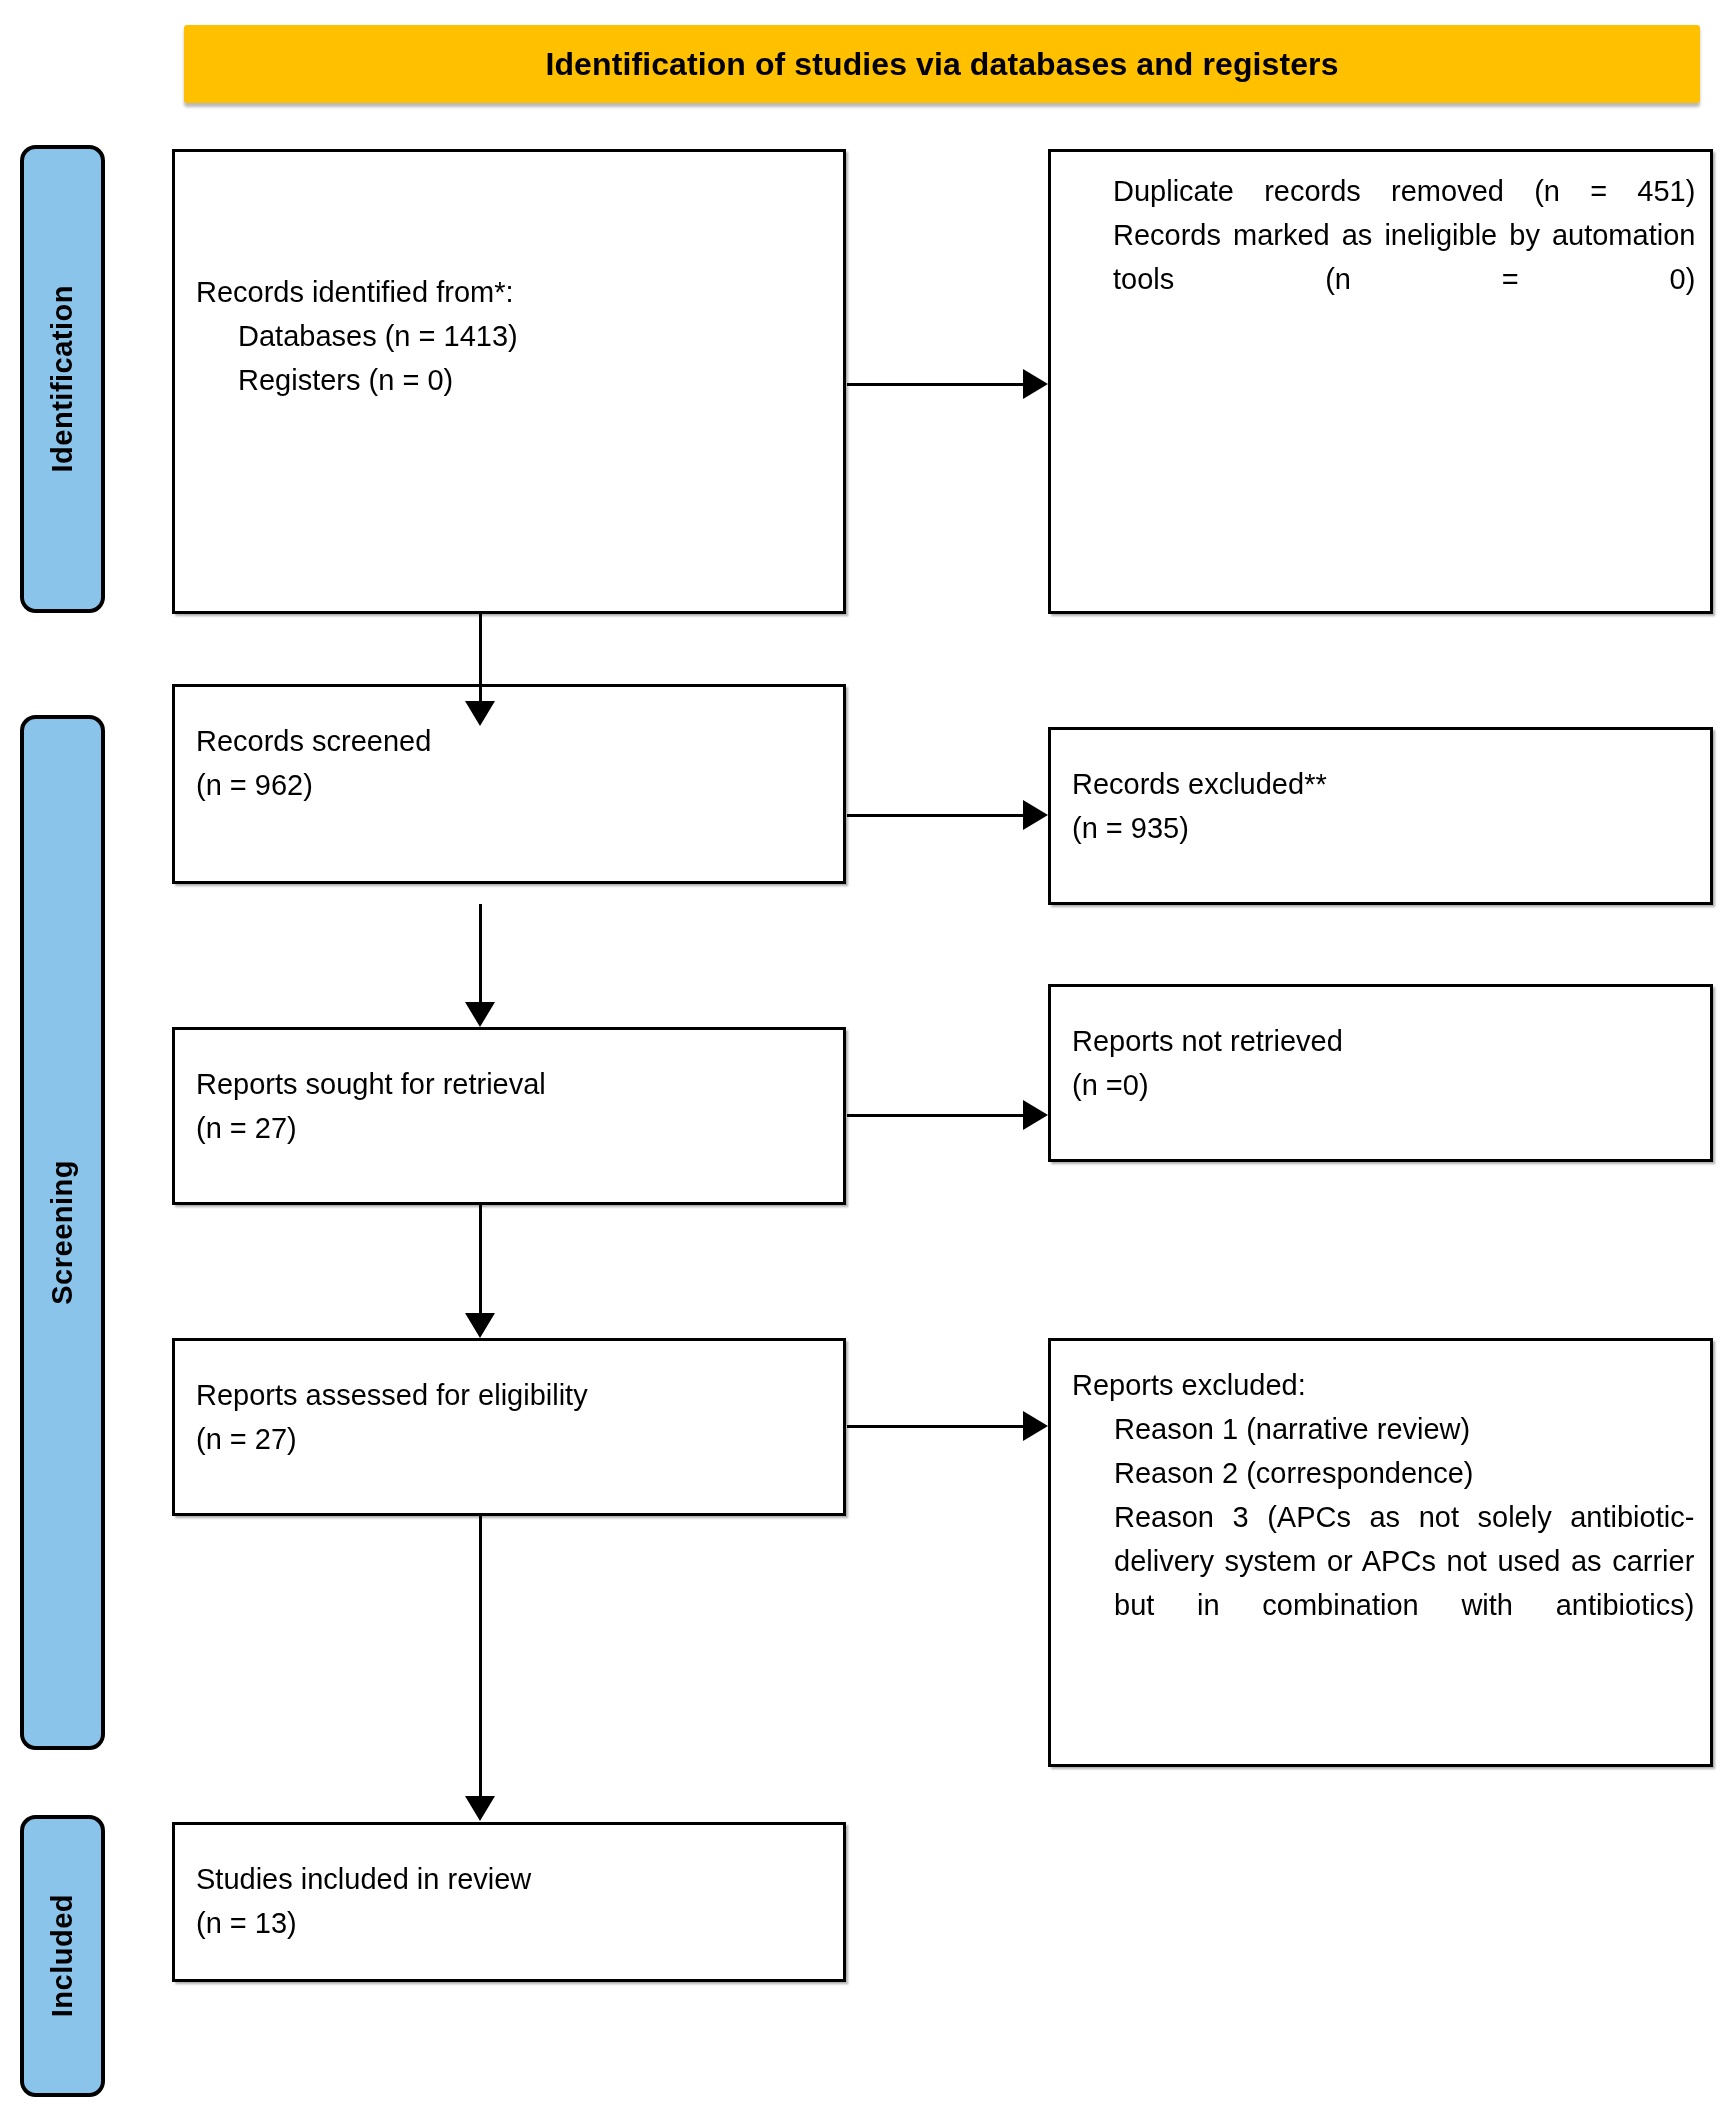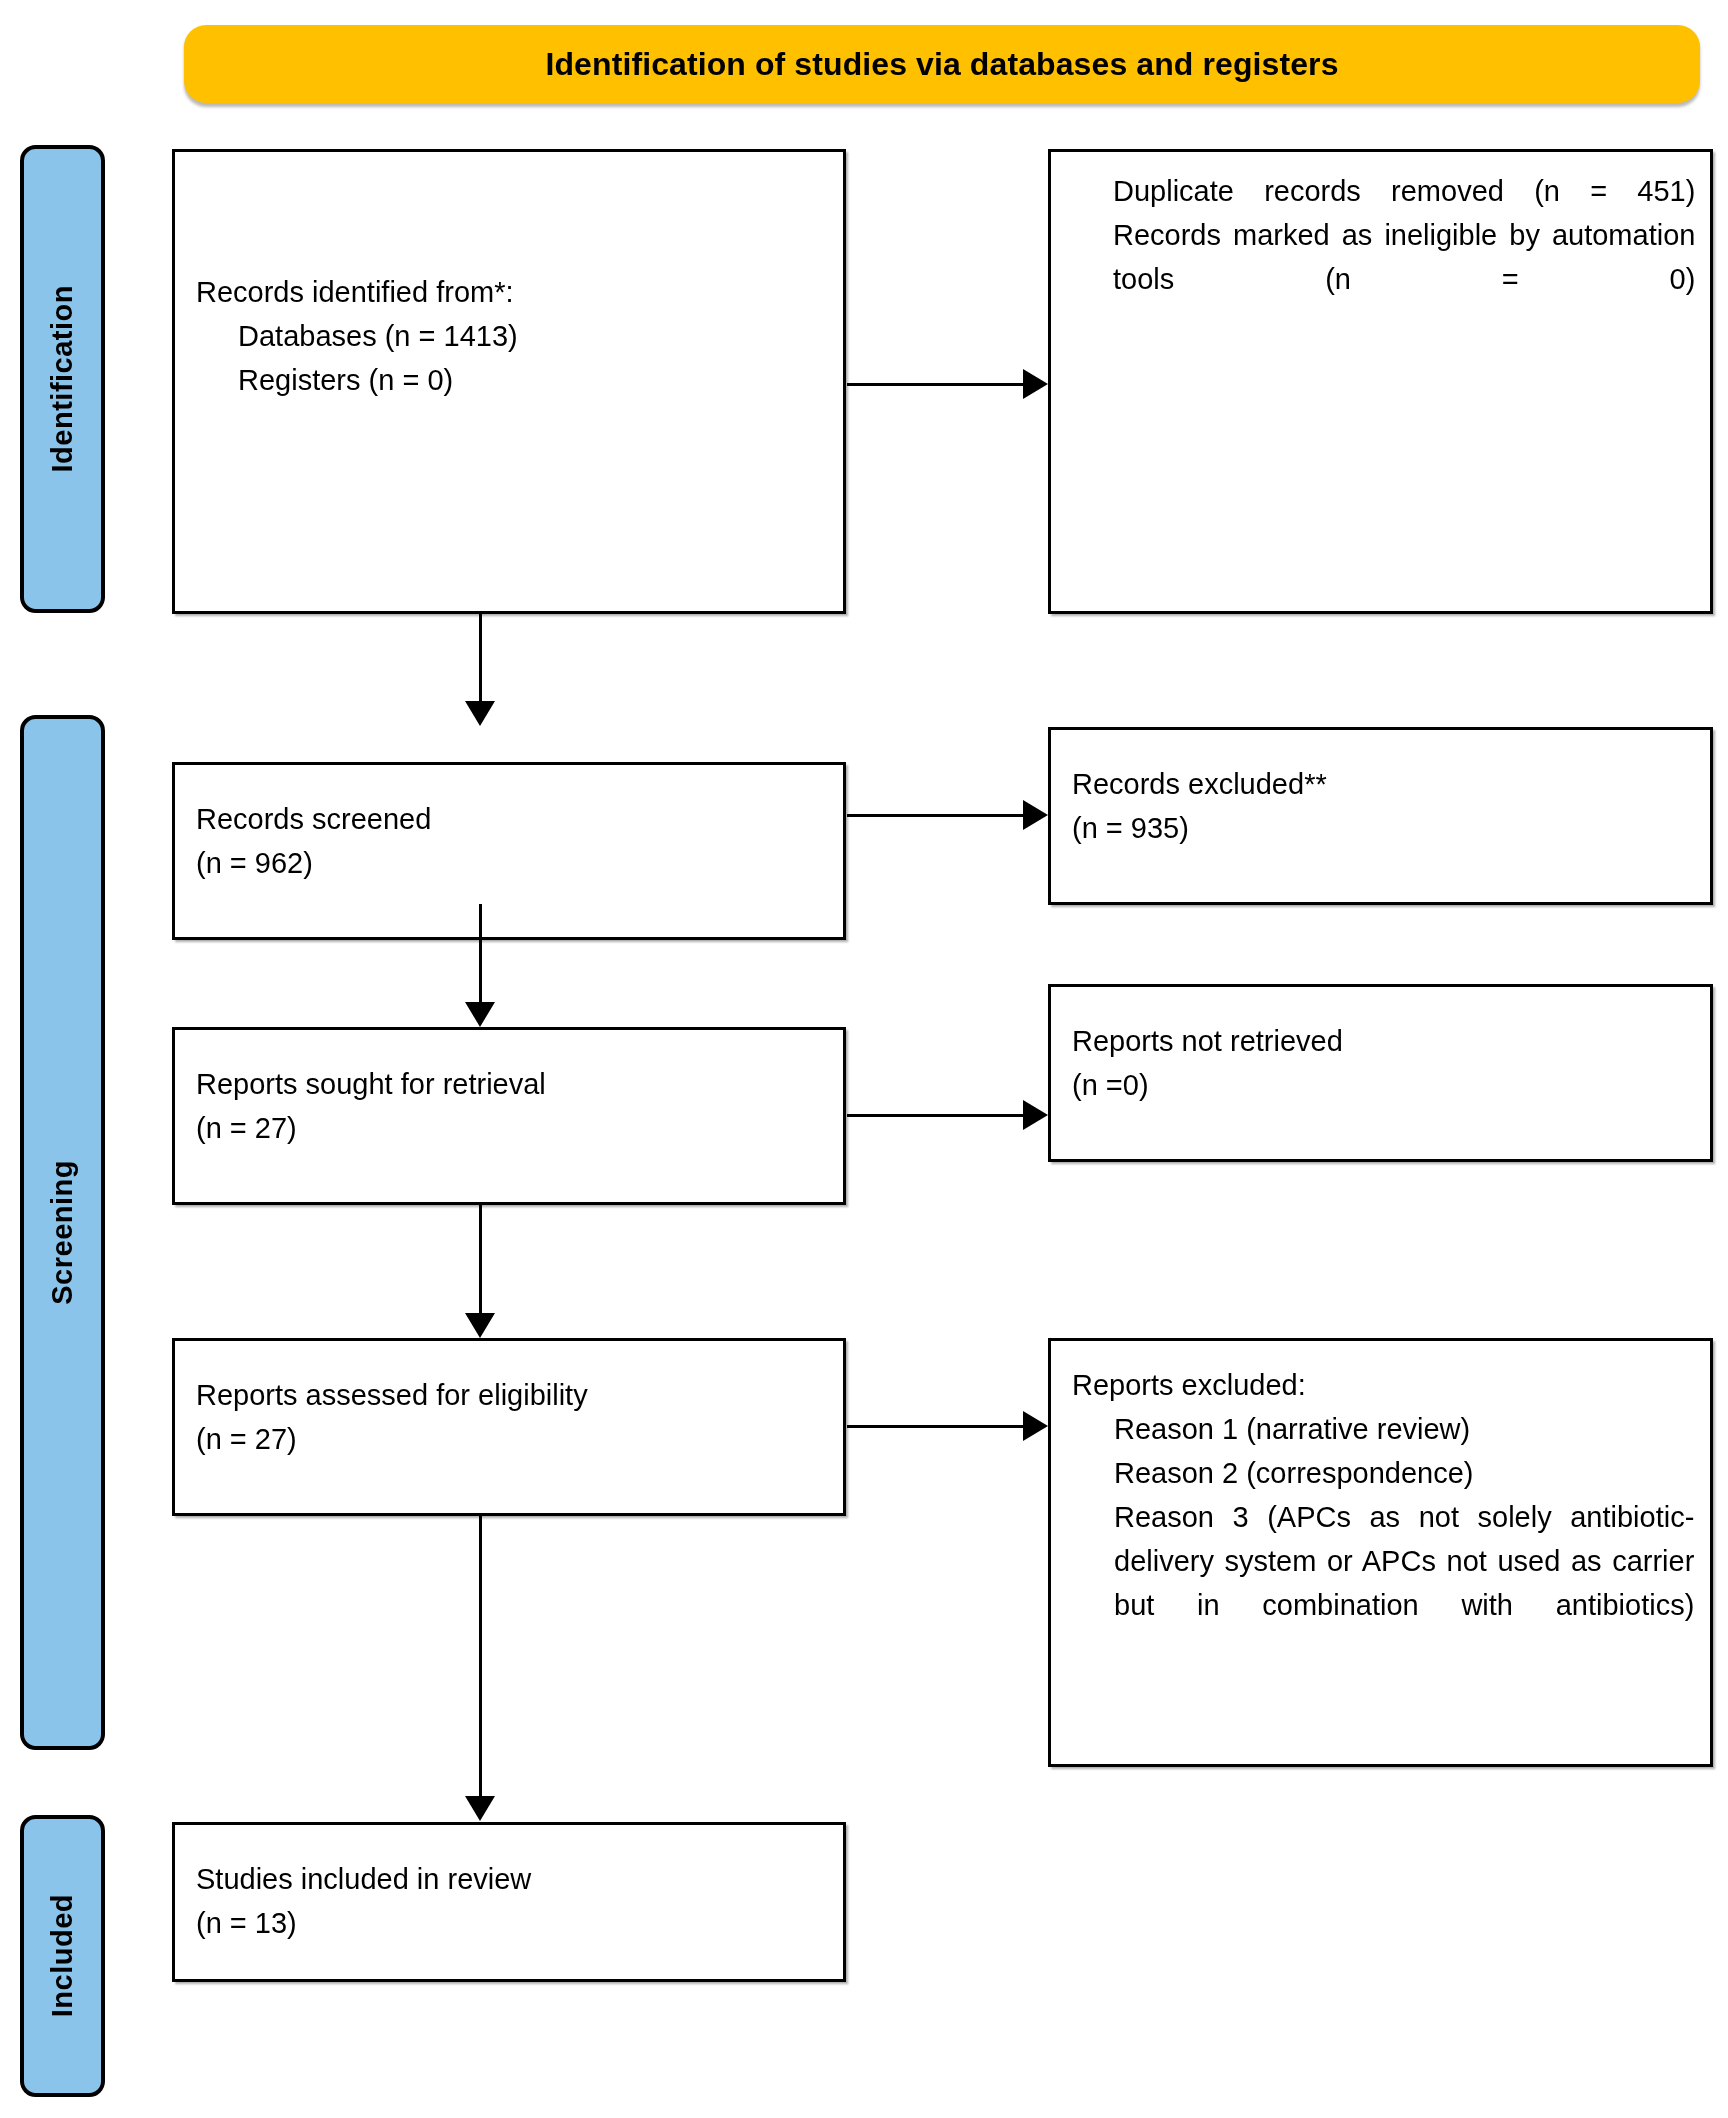--- a/index.html
+++ b/index.html
@@ -17,21 +17,21 @@
   }
 
   
   #banner {
     position: absolute;
     left: 184px;
     top: 25px;
     width: 1516px;
     height: 78px;
     background: #FFC000;
-    border-radius: 22px;
+    border-radius: 3px;
     box-shadow: 0 3.1px 3.1px rgba(0,0,0,0.28);
     display: flex;
     align-items: center;
     justify-content: center;
   }
   #banner .banner-text {
     font-size: 32px;
     font-weight: bold;
     letter-spacing: 0.1px;
     text-align: center;
@@ -78,21 +78,21 @@
     line-height: 1.52;
   }
   .fbox .btext .indent { display: block; padding-left: 42px; }
   .fbox .btext .just   { text-align: justify; text-align-last: justify; }
   .fbox .btext em { font-style: italic; }
 
   
   #box-identified   { left: 172px;  top: 149px;  width: 674px; height: 465px; }
   #box-identified .btext  { top: 118px; }
 
-  #box-screened     { left: 172px;  top: 762px; width: 674px; height: 178px; }
+  #box-screened     { left: 172px;  top: 684px; width: 674px; height: 200px; }
   #box-screened .btext    { top: 32px; }
 
   #box-sought       { left: 172px;  top: 1027px; width: 674px; height: 178px; }
   #box-sought .btext      { top: 32px; }
 
   #box-assessed     { left: 172px;  top: 1338px; width: 674px; height: 178px; }
   #box-assessed .btext    { top: 32px; }
 
   #box-included     { left: 172px;  top: 1822px; width: 674px; height: 160px; }
   #box-included .btext    { top: 32px; }

